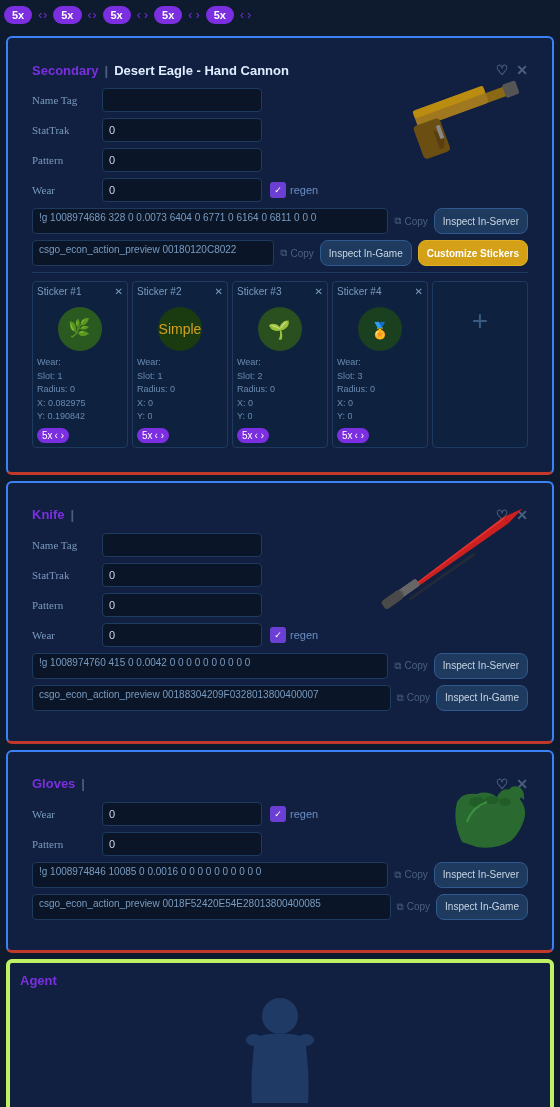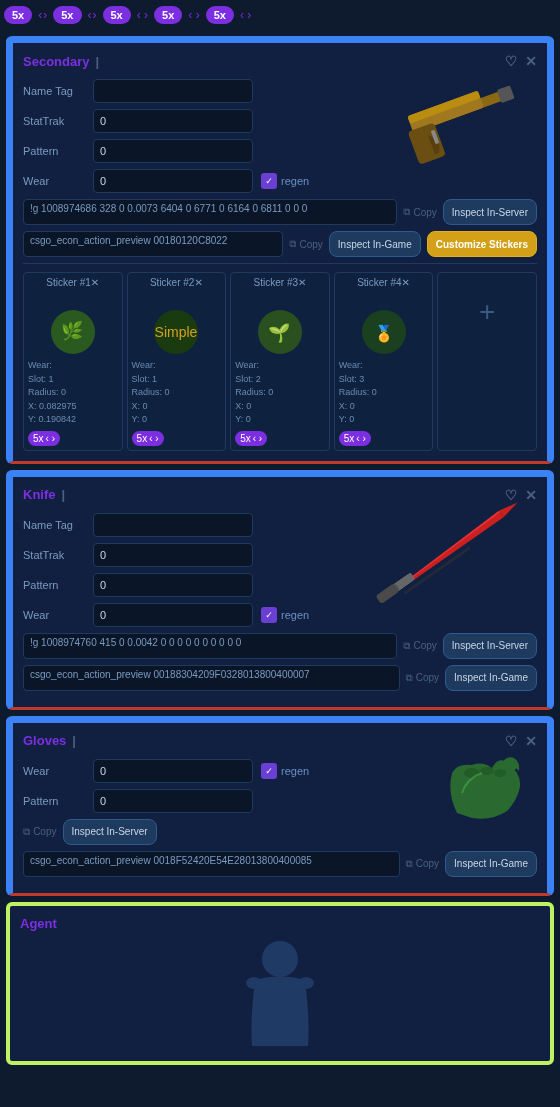--- a/index.html
+++ b/index.html
@@ -38,24 +38,24 @@
       color: #7b2fe0;
       font-size: 12px;
       padding: 0 4px;
       gap: 1px;
     }
     .nav-arrows span { cursor: pointer; }
 
     
     .card {
       background: #112040;
-      border: 7px solid #3b82f6;
+      border: 2px solid #3b82f6;
       border-radius: 6px;
       margin: 6px 6px;
-      padding: 10px;
+      padding: 24px;
       position: relative;
     }
     .card-header {
       font-size: 13px;
       font-weight: bold;
       color: #c8d6e5;
       margin-bottom: 10px;
       display: flex;
       align-items: center;
       justify-content: space-between;
@@ -91,20 +91,21 @@
       display: flex;
       align-items: center;
       margin-bottom: 6px;
       gap: 8px;
     }
     .form-label {
       width: 62px;
       color: #7a9abf;
       font-size: 11px;
       flex-shrink: 0;
+      font-family: Liberation Serif, serif;
     }
     .form-input {
       background: #0a1628;
       border: 1px solid #1e3a5f;
       border-radius: 4px;
       color: #c8d6e5;
       padding: 3px 6px;
       font-size: 11px;
       width: 160px;
       height: 24px;
@@ -204,24 +205,24 @@
       background: #0e2240;
       border: 1px solid #1e3a5f;
       border-radius: 4px;
       flex: 1;
       padding: 4px;
       position: relative;
       min-width: 0;
     }
     .sticker-header {
       display: flex;
-      justify-content: center;
+      justify-content: space-between;
       font-size: 10px;
       color: #7a9abf;
-      margin-bottom: 16px;
+      margin-bottom: 4px;
     }
     .sticker-close {
       color: #7a9abf;
       cursor: pointer;
       font-size: 10px;
     }
     .sticker-img-area {
       width: 100%;
       height: 55px;
       display: flex;
@@ -313,20 +314,21 @@
   <div class="nav-arrows">
     <span>‹ ›</span>
   </div>
 </div>
 
 <div class="card secondary">
   <div class="card-header">
     <div class="card-header-left">
       <span class="card-category">Secondary</span>
       <span class="card-separator">|</span>
+      <span class="card-title">Desert Eagle - Hand Cannon</span>
     </div>
     <div class="card-icons">
       <span class="icon-btn">♡</span>
       <span class="icon-btn">✕</span>
     </div>
   </div>
 
   <div class="weapon-img-area">
     <svg viewBox="0 0 180 100" width="180" height="100">
 
@@ -616,20 +618,21 @@
       <div class="regen-check">✓</div>
       <span>regen</span>
     </button>
   </div>
   <div class="form-row">
     <span class="form-label">Pattern</span>
     <input class="form-input" type="text" value="0" style="">
   </div>
 
   <div class="inspect-row">
+    <div class="inspect-code">!g 1008974846 10085 0 0.0016 0 0 0 0 0 0 0 0 0 0</div>
     <button class="copy-btn">
       <span>⧉</span>
       <span>Copy</span>
     </button>
     <button class="inspect-btn">
       <span>Inspect In-Server</span>
     </button>
   </div>
 
   <div class="inspect-row">

